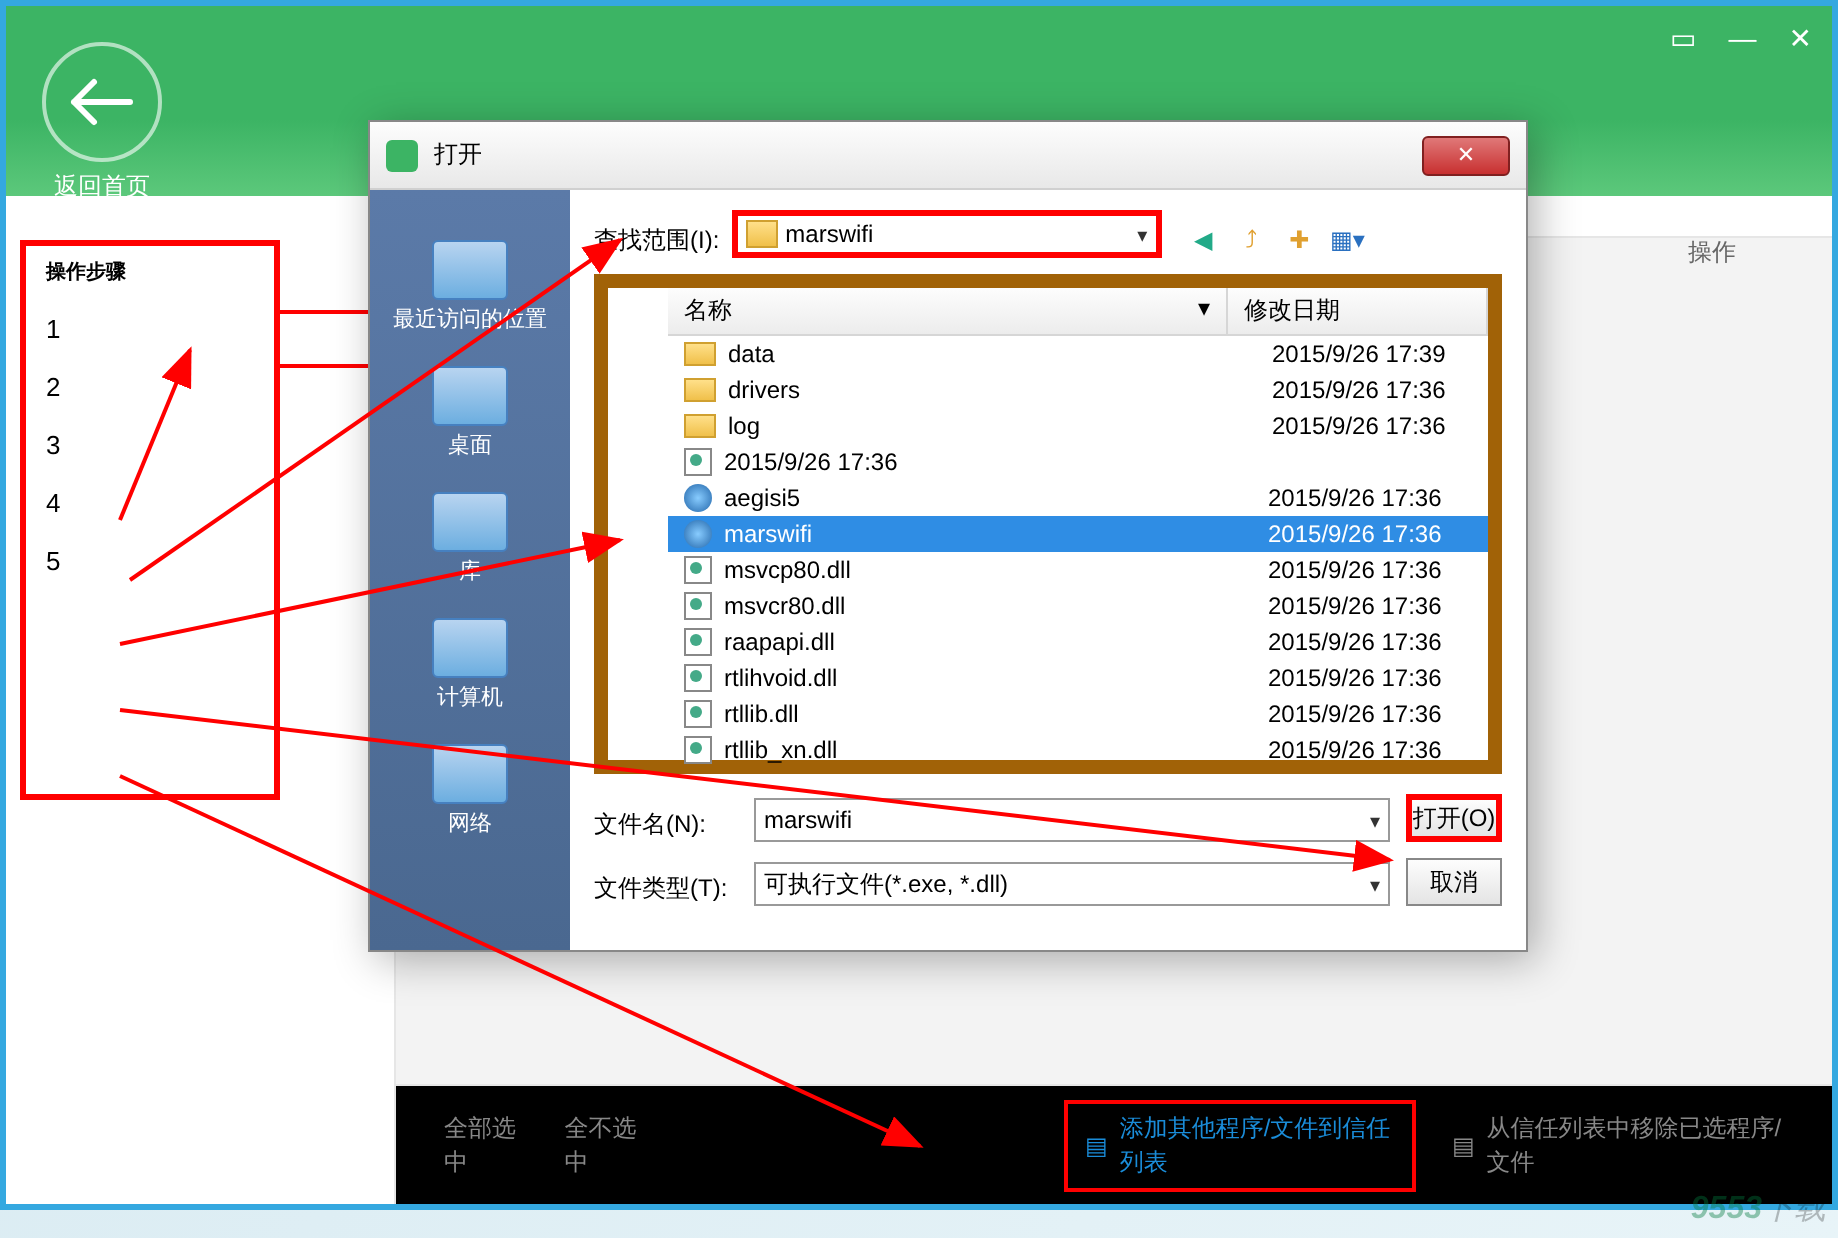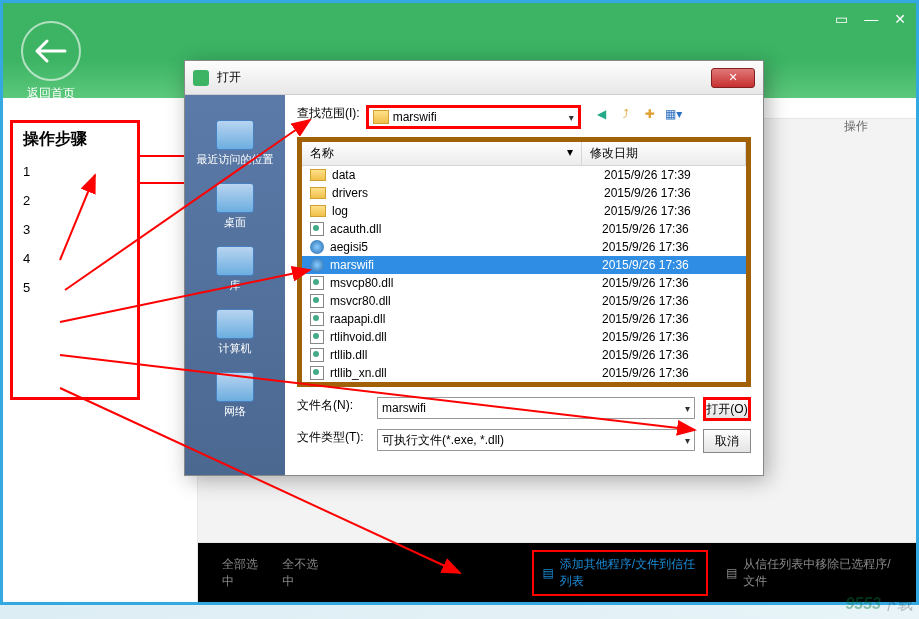--- a/index.html
+++ b/index.html
@@ -14,41 +14,41 @@
 .sidebar { width: 195px; background: #fff; border-right: 1px solid #e6e6e6; padding-top: 20px; }
 .sidebar-title { color: #888; padding: 6px 18px 12px; }
 .sidebar-item { display: flex; align-items: center; gap: 6px; padding: 6px 26px; color: #666; cursor: pointer; }
 .sidebar-item.active { color: #0a8; font-weight: bold; border: 2px solid red; margin: 2px 8px; padding: 4px 16px; }
 .bullet { width: 4px; height: 4px; background: #888; display: inline-block; }
 .sidebar-item.active .bullet { background: #0a8; }
 .main { flex: 1; background: #f3f3f3; position: relative; }
 .main-header { background: #fff; border-bottom: 1px solid #e6e6e6; padding: 20px 24px 0; }
 .col-ops { float: right; color: #666; padding-right: 24px; }
 .steps-box { position: absolute; top: 120px; left: 10px; width: 130px; height: 280px; border: 3px solid red; background: #fff; padding: 6px 10px; z-index: 5; }
-.steps-box h4 { font-size: 16px; margin-bottom: 0; }
+.steps-box h4 { font-size: 10px; margin-bottom: 0; }
 .steps-box div { font-size: 13px; margin: 14px 0; }
 .footer { position: absolute; bottom: 0; left: 0; right: 0; height: 60px; background: #000000; border-top: 1px solid #e6e6e6; display: flex; align-items: center; padding: 0 24px; color: #888; gap: 18px; }
 .footer .link-action { color: #1a8cd8; display: flex; align-items: center; gap: 6px; border: 2px solid red; padding: 4px 8px; margin-left: 190px; }
 .footer .remove-action { margin-left: auto; color: #888; display: flex; align-items: center; gap: 6px; }
 .dialog { position: absolute; top: 60px; left: 184px; width: 580px; background: #fff; border: 1px solid #888; box-shadow: 4px 4px 20px rgba(0,0,0,.3); z-index: 10; }
 .dialog-title { height: 34px; background: linear-gradient(#fdfdfd, #e8e8e8); border-bottom: 1px solid #d0d0d0; display: flex; align-items: center; padding: 0 8px; gap: 8px; }
 .dialog-title .txt { font-size: 12px; }
 .dialog-title .close-btn { margin-left: auto; width: 44px; height: 20px; background: linear-gradient(#e07878, #c83030); border: 1px solid #802020; border-radius: 3px; color: #fff; display: flex; align-items: center; justify-content: center; font-size: 11px; }
 .dialog-body { display: flex; }
 .places { width: 100px; background: linear-gradient(#5b7aa8, #4a6890); padding: 19px 0; }
 .place { color: #fff; text-align: center; padding: 6px 0 10px; font-size: 11px; }
 .place .picon { width: 38px; height: 30px; margin: 0 auto 2px; background: linear-gradient(#b8d4f0, #6caee0); border: 1px solid #4680c0; border-radius: 3px; }
 .browse { flex: 1; padding: 10px 12px 14px; }
-.row { display: flex; align-items: flex-start; gap: 6px; margin-bottom: 8px; }
+.row { display: flex; align-items: flex-end; gap: 6px; margin-bottom: 8px; }
 .lookin-combo { border: 3px solid red; display: flex; align-items: center; background: #fff; height: 24px; width: 215px; padding: 0 4px; }
 .lookin-combo .fico { width: 16px; height: 14px; background: linear-gradient(#ffe08a, #f0c04a); border: 1px solid #d0a030; margin-right: 4px; }
 .lookin-combo .dd { margin-left: auto; }
 .toolbar-icons { display: flex; gap: 6px; margin-left: 6px; }
 .toolbar-icons span { width: 18px; height: 18px; display: flex; align-items: center; justify-content: center; }
-.filelist { border: 5px solid #a16207; background: #fff; height: 250px; position: relative; }
+.filelist { border: 7px solid #a16207; background: #fff; height: 250px; position: relative; padding-left: 30px; }
 .filelist-head { display: flex; background: linear-gradient(#fdfdfd, #ececec); border-bottom: 1px solid #d6d6d6; font-size: 12px; }
 .filelist-head > div { padding: 3px 8px; border-right: 1px solid #d6d6d6; }
 .col-name { flex: 0 0 280px; }
 .col-date { flex: 1; }
 .filelist-rows { overflow-y: scroll; height: 226px; }
 .frow { display: flex; align-items: center; padding: 2px 8px; font-size: 12px; }
 .frow.selected { background: #2f8de4; color: #fff; }
 .fico-folder { width: 16px; height: 12px; background: linear-gradient(#ffe08a, #f0c04a); border: 1px solid #d0a030; margin-right: 6px; }
 .fico-dll { width: 14px; height: 14px; border: 1px solid #888; background: #fff; margin-right: 6px; position: relative; }
 .fico-dll::after { content: ""; position: absolute; top: 2px; left: 2px; width: 6px; height: 6px; border-radius: 50%; background: #4a8; }
@@ -178,21 +178,20 @@
               <span class="name">drivers</span>
               <span class="date">2015/9/26 17:36</span>
             </div>
             <div class="frow">
               <span class="fico-folder"></span>
               <span class="name">log</span>
               <span class="date">2015/9/26 17:36</span>
             </div>
             <div class="frow">
               <span class="fico-dll"></span>
-              <span class="name">acauth.dll</span>
               <span class="date">2015/9/26 17:36</span>
             </div>
             <div class="frow">
               <span class="fico-exe"></span>
               <span class="name">aegisi5</span>
               <span class="date">2015/9/26 17:36</span>
             </div>
             <div class="selected-wrap">
               <div class="frow selected">
                 <span class="fico-exe"></span>

